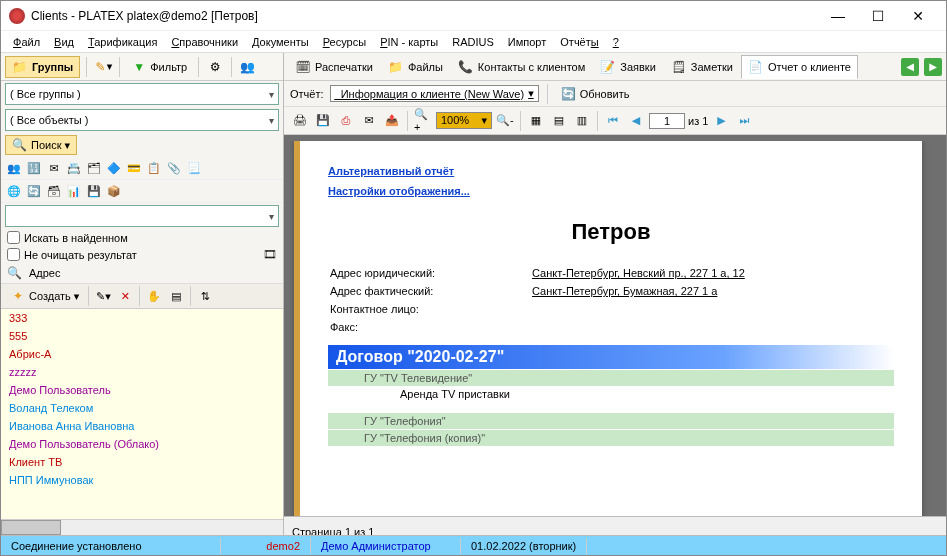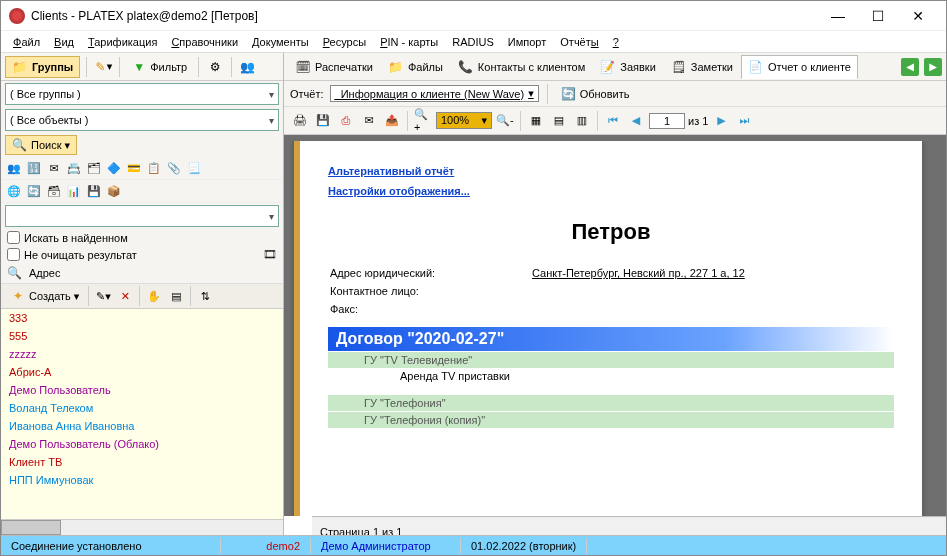--- a/index.html
+++ b/index.html
@@ -72,21 +72,21 @@
 .page h1 { text-align: center; font-size: 22px; margin: 14px 0 18px; font-weight: bold; }
 .info-table td { padding: 2px 10px 2px 0; vertical-align: top; }
 .info-table td:first-child { width: 200px; }
 .info-table .uval { text-decoration: underline; }
 
 .contract-hdr { background: linear-gradient(to right, #1555e8, #6aa3ff 70%, #ffffff); color: #fff; font-size: 16px; font-weight: bold; padding: 3px 8px; margin-top: 8px; }
 .gu-row { background: #c8e8c8; padding: 2px 8px 2px 36px; color: #555; border-top: 1px solid #fff; }
 .sub-row { padding: 2px 8px 2px 72px; }
 .gap { height: 10px; }
 
-.page-status { height: 18px; background: #f0f0f0; border-top: 1px solid #bbb; padding: 9px 8px; font-size: 11px; margin-left: 28px; }
+.page-status { height: 18px; background: #f0f0f0; border-top: 1px solid #bbb; padding: 9px 8px; font-size: 11px; }
 
 
 .statusbar { height: 20px; border-top: 1px solid #bbb; display: flex; align-items: center; background: #7dd3fc; }
 .statusbar .cell { padding: 2px 10px; border-right: 1px solid #ccc; }
 .statusbar .demo { color: #c00; }
 .statusbar .admin { color: #00c; }
 
 
 .ic { width: 16px; height: 16px; display: inline-flex; align-items: center; justify-content: center; font-size: 12px; }
 .folder { color: #e8a020; }
@@ -216,22 +216,22 @@
       <div class="sep"></div>
       <div class="tb-btn">✋</div>
       <div class="tb-btn">▤</div>
       <div class="sep"></div>
       <div class="tb-btn">⇅</div>
     </div>
 
     <div class="client-list">
       <div class="client-item c-red">333</div>
       <div class="client-item c-red">555</div>
+      <div class="client-item c-red">Абрис-А</div>
       <div class="client-item c-purple">zzzzz</div>
-      <div class="client-item c-red">Абрис-А</div>
       <div class="client-item c-purple">Демо Пользователь</div>
       <div class="client-item c-blue">Воланд Телеком</div>
       <div class="client-item c-blue">Иванова Анна Ивановна</div>
       <div class="client-item c-purple">Демо Пользователь (Облако)</div>
       <div class="client-item c-red">Клиент ТВ</div>
       <div class="client-item c-blue">НПП Иммуновак</div>
     </div>
     <div class="hscroll">
         <div class="thumb"></div>
       </div>
@@ -312,20 +312,24 @@
       <div class="page">
         <a class="link">Альтернативный отчёт</a><br>
         <a class="link">Настройки отображения...</a>
         <h1>Петров</h1>
 
         <table class="info-table">
           <tbody>
                 <tr>
                   <td>Адрес юридический:</td>
               <td class="uval">Санкт-Петербург, Невский пр., 227 1 а, 12</td>
+                </tr>
+          <tr>
+                  <td>Адрес фактический:</td>
+              <td class="uval">Санкт-Петербург, Бумажная, 227 1 а</td>
                 </tr>
           <tr>
                   <td>Контактное лицо:</td>
                   <td></td>
                 </tr>
           <tr>
                   <td>Факс:</td>
                   <td></td>
                 </tr>
         </tbody>

